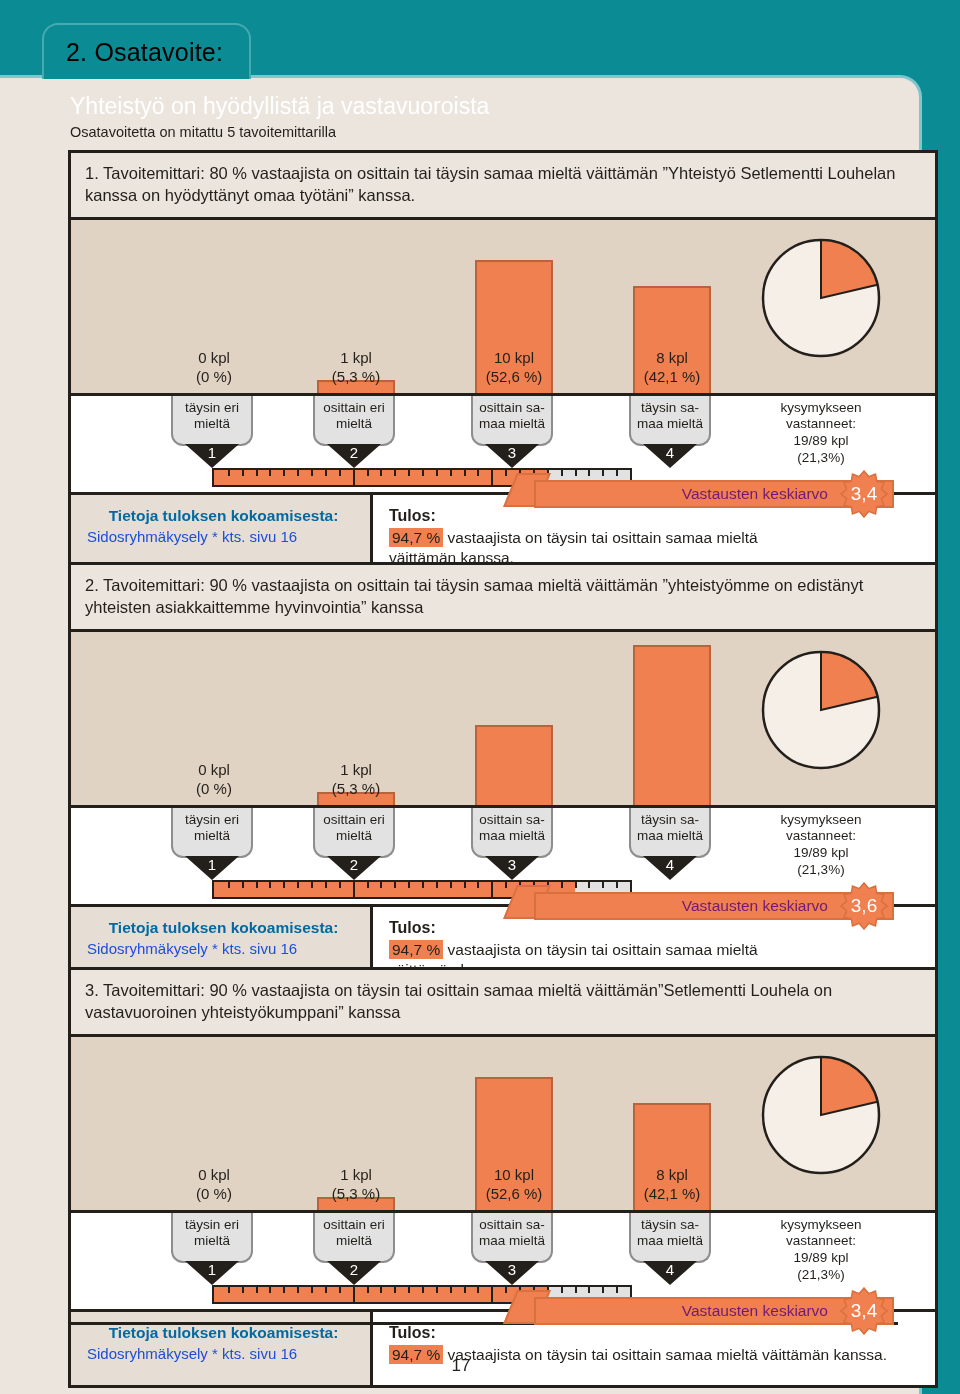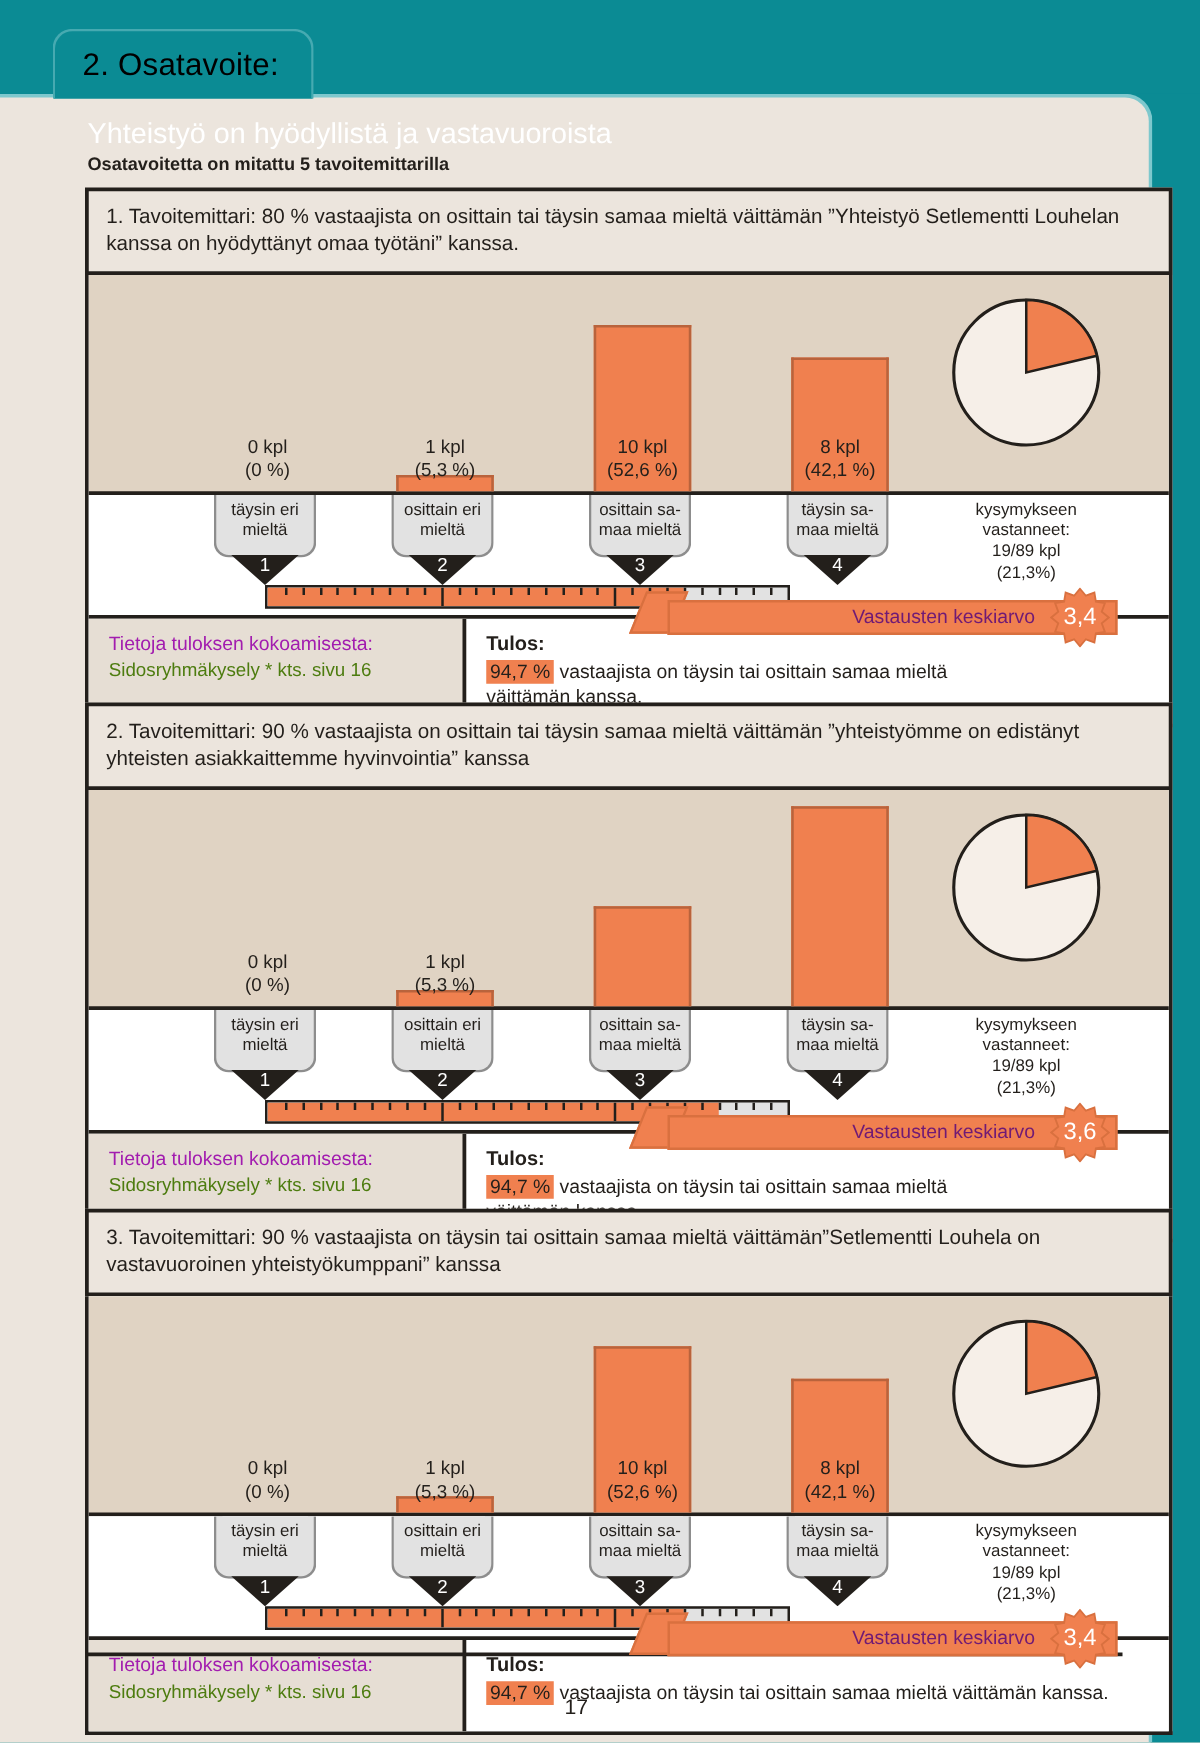--- a/index.html
+++ b/index.html
@@ -28,21 +28,21 @@
     background: #0b8b94;
     border-top-left-radius: 16px; border-top-right-radius: 16px;
     border-top: 2px solid #46aab1; border-left: 2px solid #46aab1; border-right: 2px solid #46aab1;
     display: flex; align-items: center;
     z-index: 6;
   }
   #tab span { color: #000000; font-size: 25px; letter-spacing: .2px; }
 
   #headings { position: absolute; left: 70px; top: 93px; width: 830px; z-index: 5; }
   #headings .h1 { font-size: 23px; color: #ffffff; font-weight: 400; }
-  #headings .h2 { font-size: 14.5px; color: #231f1b; margin-top: 4px; font-weight: bold; }
+  #headings .h2 { font-size: 14.5px; color: #231f1b; margin-top: 4px; }
 
   
   .section { position: absolute; left: 0; width: 960px; }
   .prompt {
     position: relative;
     margin: 0 22px 0 68px;
     background: #ece5dd;
     border: 3px solid #231f1b;
     padding: 9px 14px 10px 14px;
     font-size: 16.5px; line-height: 1.35; color: #231f1b;
@@ -123,22 +123,22 @@
   
   .resultrow {
     position: relative; display: flex; background: #fff;
     border-top: 3px solid #231f1b;
     min-height: 76px;
   }
   .resleft {
     width: 302px; background: #e6ded4; padding: 12px 10px 10px 16px;
     border-right: 3px solid #231f1b;
   }
-  .resleft .t1 { font-size: 15.5px; font-weight: 400; color: #a21caf; }
-  .resleft .t2 { font-size: 15px; color: #4d7c0f; margin-top: 3px; }
+  .resleft .t1 { font-size: 15.5px; font-weight: 700; color: #0369a1; text-align: center; }
+  .resleft .t2 { font-size: 15px; color: #1d4ed8; margin-top: 3px; }
   .resright { flex: 1; padding: 12px 12px 10px 16px; position: relative; }
   .resright .tulos { font-size: 16px; font-weight: 700; color: #231f1b; }
   .resright .line { margin-top: 3px; font-size: 15.5px; color: #231f1b; line-height: 1.35; }
   .hl { background: #f0804f; padding: 1px 3px; font-weight: 400; }
 
   
   .ribbon { position: absolute; z-index: 8; height: 28px; }
   .ribbon .body {
     position: absolute; left: 24px; top: 0; height: 28px;
     background: #f0804f; border: 2px solid #d9703f;

